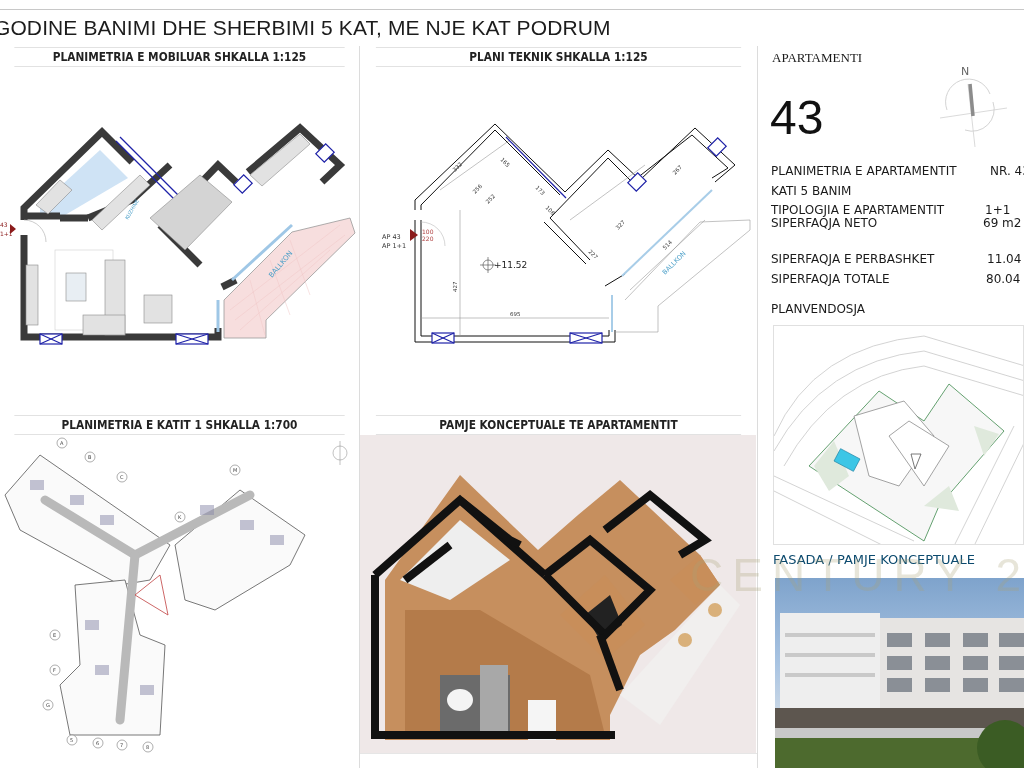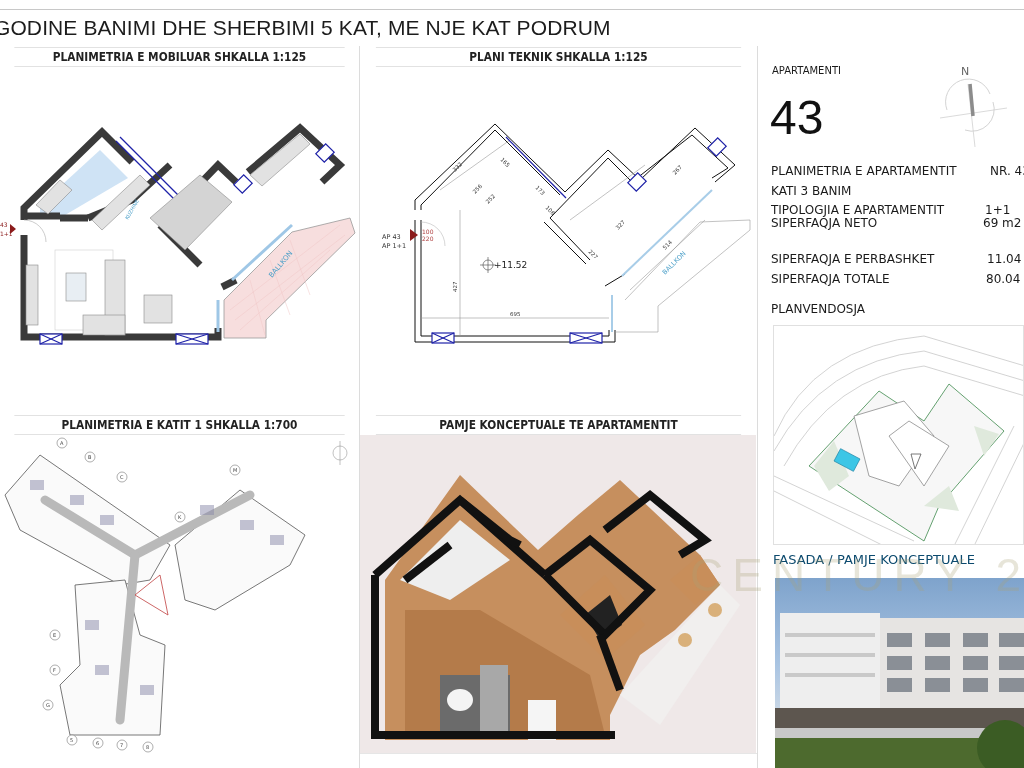--- a/index.html
+++ b/index.html
@@ -11,21 +11,21 @@
   .panel-head { position: absolute; left: 0; right: 0; top: 0; height: 20px; border-top: 1px solid #e2e2e2; border-bottom: 1px solid #e2e2e2; display: flex; align-items: center; justify-content: center; font-family: "DejaVu Sans", sans-serif; font-size: 11.5px; font-weight: bold; color: #222; letter-spacing: 0; transform: scaleX(0.92); }
   .vsep { position: absolute; width: 1px; background: #dcdcdc; }
   .p1 { left: 0; top: 46px; width: 359px; height: 370px; }
   .p2 { left: 360px; top: 46px; width: 397px; height: 370px; text-align: right; }
   .p3 { left: 0; top: 414px; width: 359px; height: 354px; }
   .p4 { left: 360px; top: 414px; width: 397px; height: 354px; }
   .p1 .panel-head, .p2 .panel-head { top: 1px; }
   .p3 .panel-head, .p4 .panel-head { top: 1px; }
   .render-bg { position: absolute; left: 360px; top: 435px; width: 396px; height: 318px; background: #efe8e8; }
   svg { position: absolute; overflow: visible; }
-  .apt-lbl { position: absolute; left: 772px; top: 65px; font-size: 10px; font-weight: normal; white-space: nowrap; }
+  .apt-lbl { position: absolute; left: 772px; top: 50px; font-size: 13px; font-weight: normal; white-space: nowrap; font-family: Liberation Serif, serif; }
   .apt-num { position: absolute; left: 770px; top: 92px; font-family: "Liberation Sans", sans-serif; font-size: 48px; color: #111; line-height: 52px; }
   .row { position: absolute; left: 771px; font-size: 12px; white-space: nowrap; }
   .row .k { display: inline-block; text-align: center; }
   .row .v { position: absolute; white-space: nowrap; margin-left: 6px; }
   .section-lbl { position: absolute; left: 771px; font-size: 12px; white-space: nowrap; text-align: right; }
   .site-box { position: absolute; left: 773px; top: 325px; width: 251px; height: 220px; border: 1px solid #e0e0e0; background: #fff; overflow: hidden; }
   .fasada-lbl { position: absolute; left: 773px; top: 552px; font-size: 13px; white-space: nowrap; color: #0c4a6e; z-index: 3; }
   .photo { position: absolute; left: 775px; top: 578px; width: 249px; height: 190px; overflow: hidden; background: linear-gradient(#7ea3cc 0%, #a9c4e2 45%, #c9d7e6 70%, #d5dde4 100%); }
   .watermark { position: absolute; left: 690px; top: 548px; font-family: "Liberation Sans", sans-serif; font-size: 46px; letter-spacing: 9px; color: rgba(170,160,120,0.28); white-space: nowrap; z-index: 4; pointer-events: none; }
   .bottom-strip { position: absolute; left: 360px; top: 753px; width: 397px; height: 15px; background: #fff; border-top: 1px solid #e6e6e6; }
@@ -267,21 +267,21 @@
   <line x1="5" y1="56" x2="72" y2="46" stroke="#d0d0d0" stroke-width="0.8"></line>
   <line x1="33" y1="22" x2="40" y2="85" stroke="#d0d0d0" stroke-width="0.8"></line>
   <line x1="35" y1="22" x2="38" y2="54" stroke="#8c8c8c" stroke-width="3.5"></line>
 </svg>
 
 <div class="row" style="top:164px;">
   <span class="k">PLANIMETRIA E APARTAMENTIT</span>
   <span class="v" style="left:213px;top:0;">NR. 43</span>
 </div>
 <div class="row" style="top:184px;">
-  <span class="k">KATI 3 BANIM</span>
+  <span class="k">KATI 5 BANIM</span>
 </div>
 <div class="row" style="top:203px;">
   <span class="k">TIPOLOGJIA E APARTAMENTIT</span>
   <span class="v" style="left:208px;top:0;">1+1</span>
 </div>
 <div class="row" style="top:216px;">
   <span class="k">SIPERFAQJA NETO</span>
   <span class="v" style="left:206px;top:0;">69 m2</span>
 </div>
 <div class="row" style="top:252px;">

